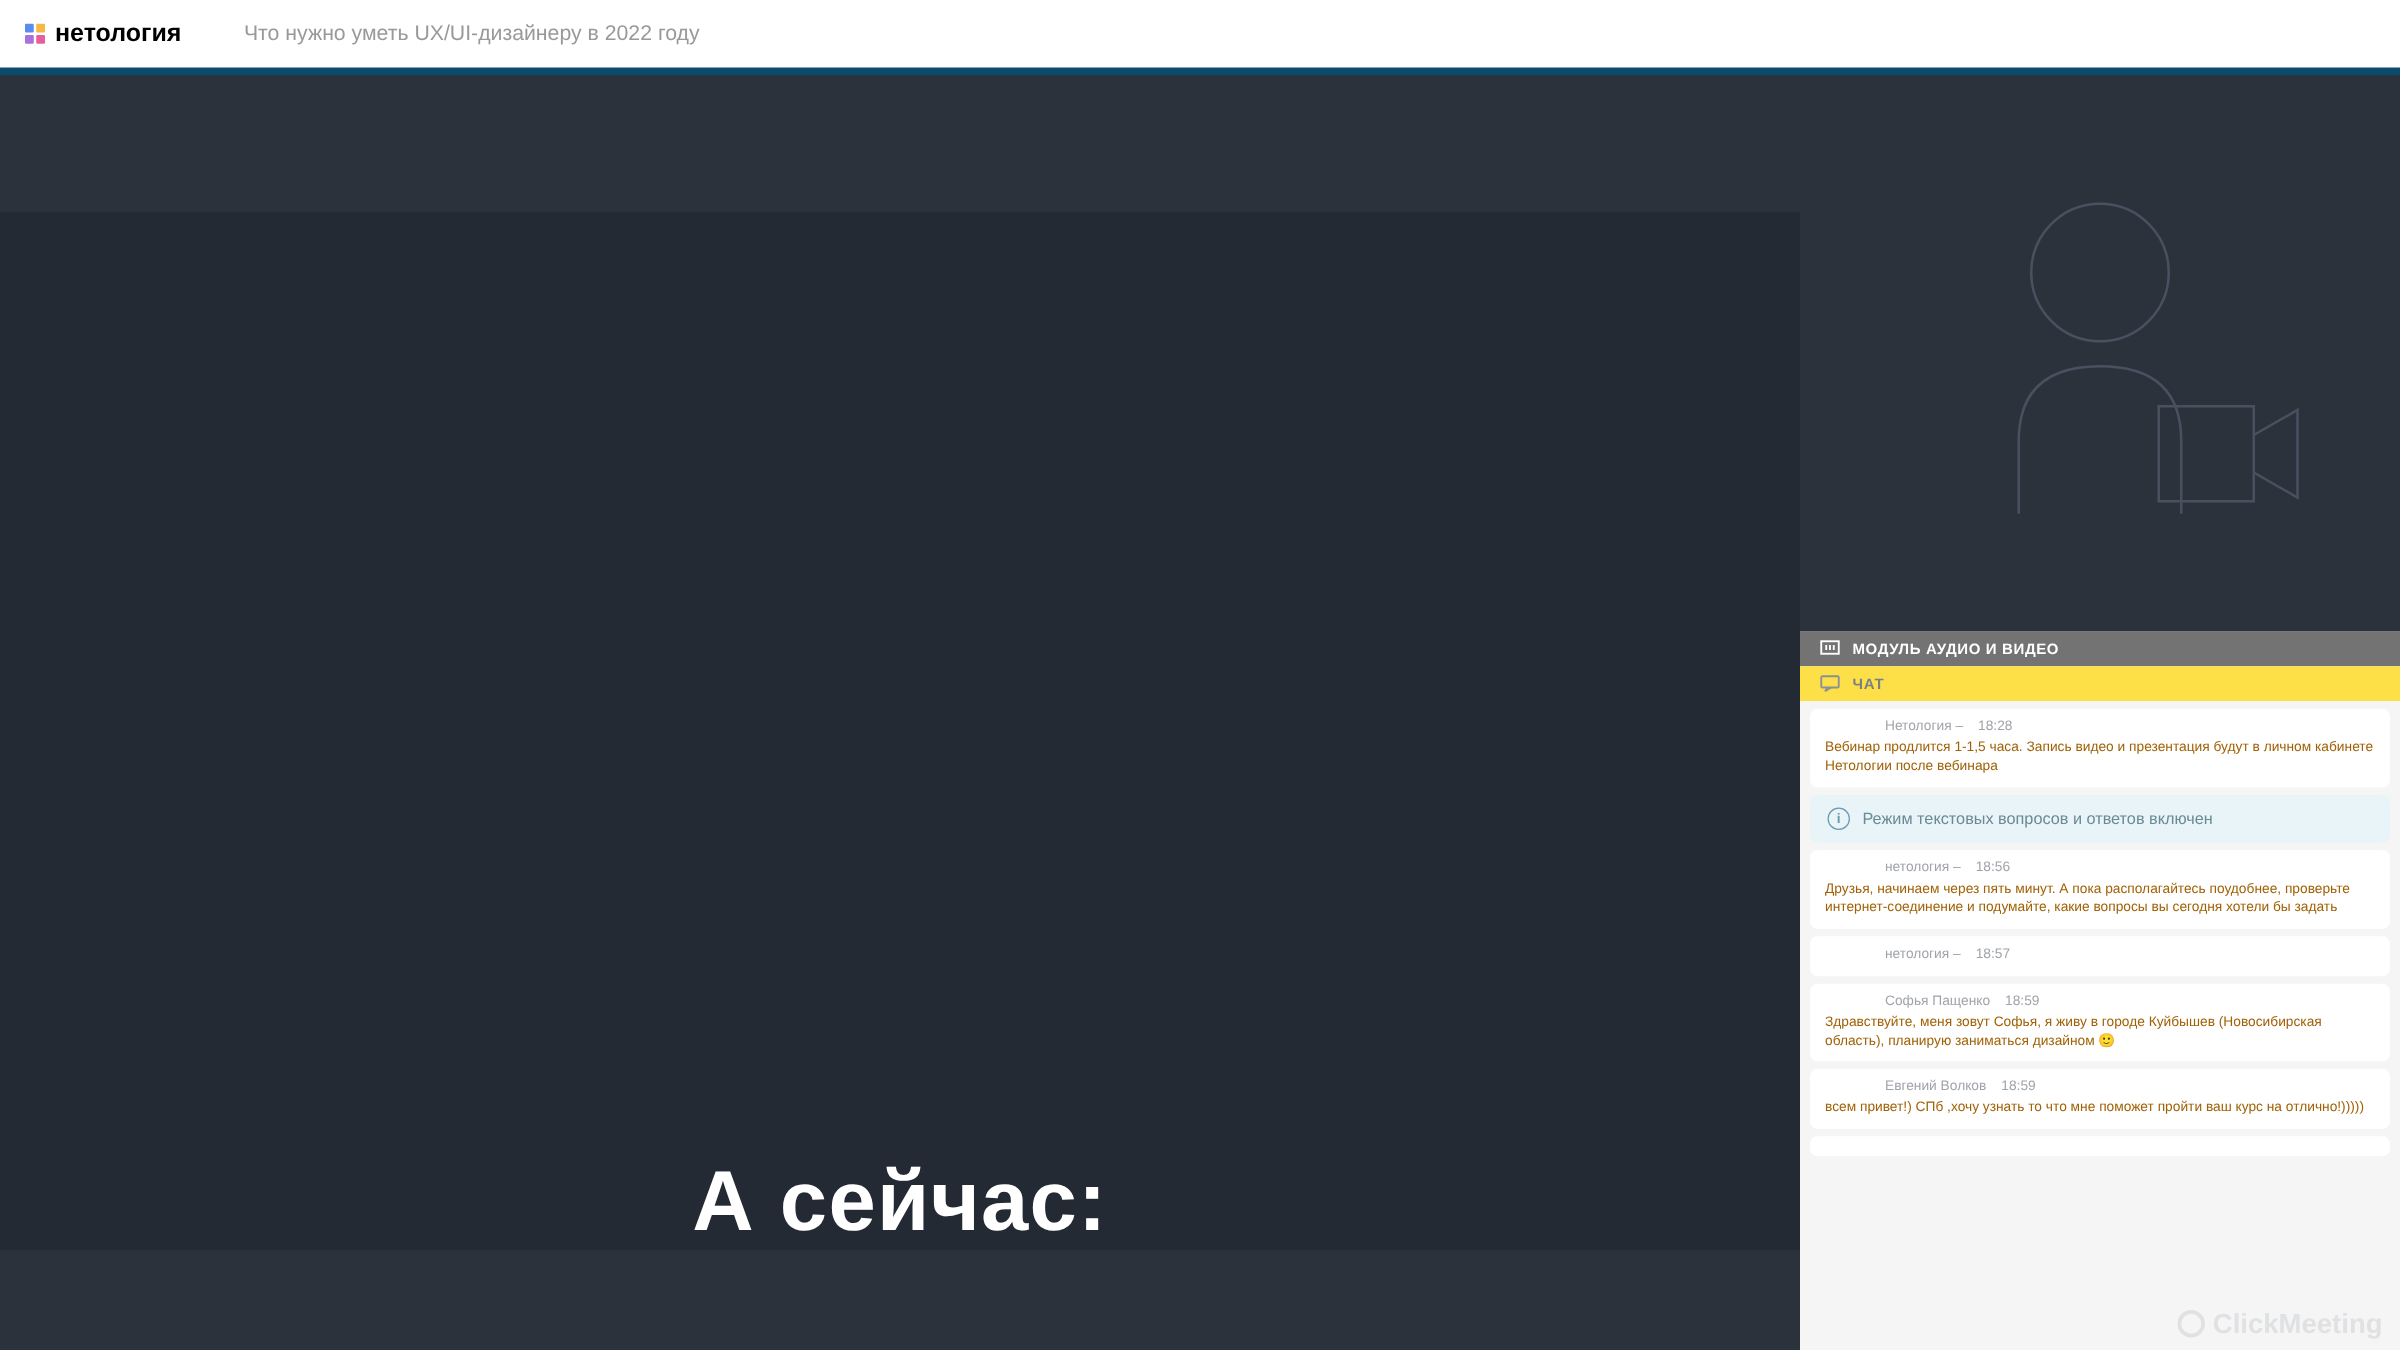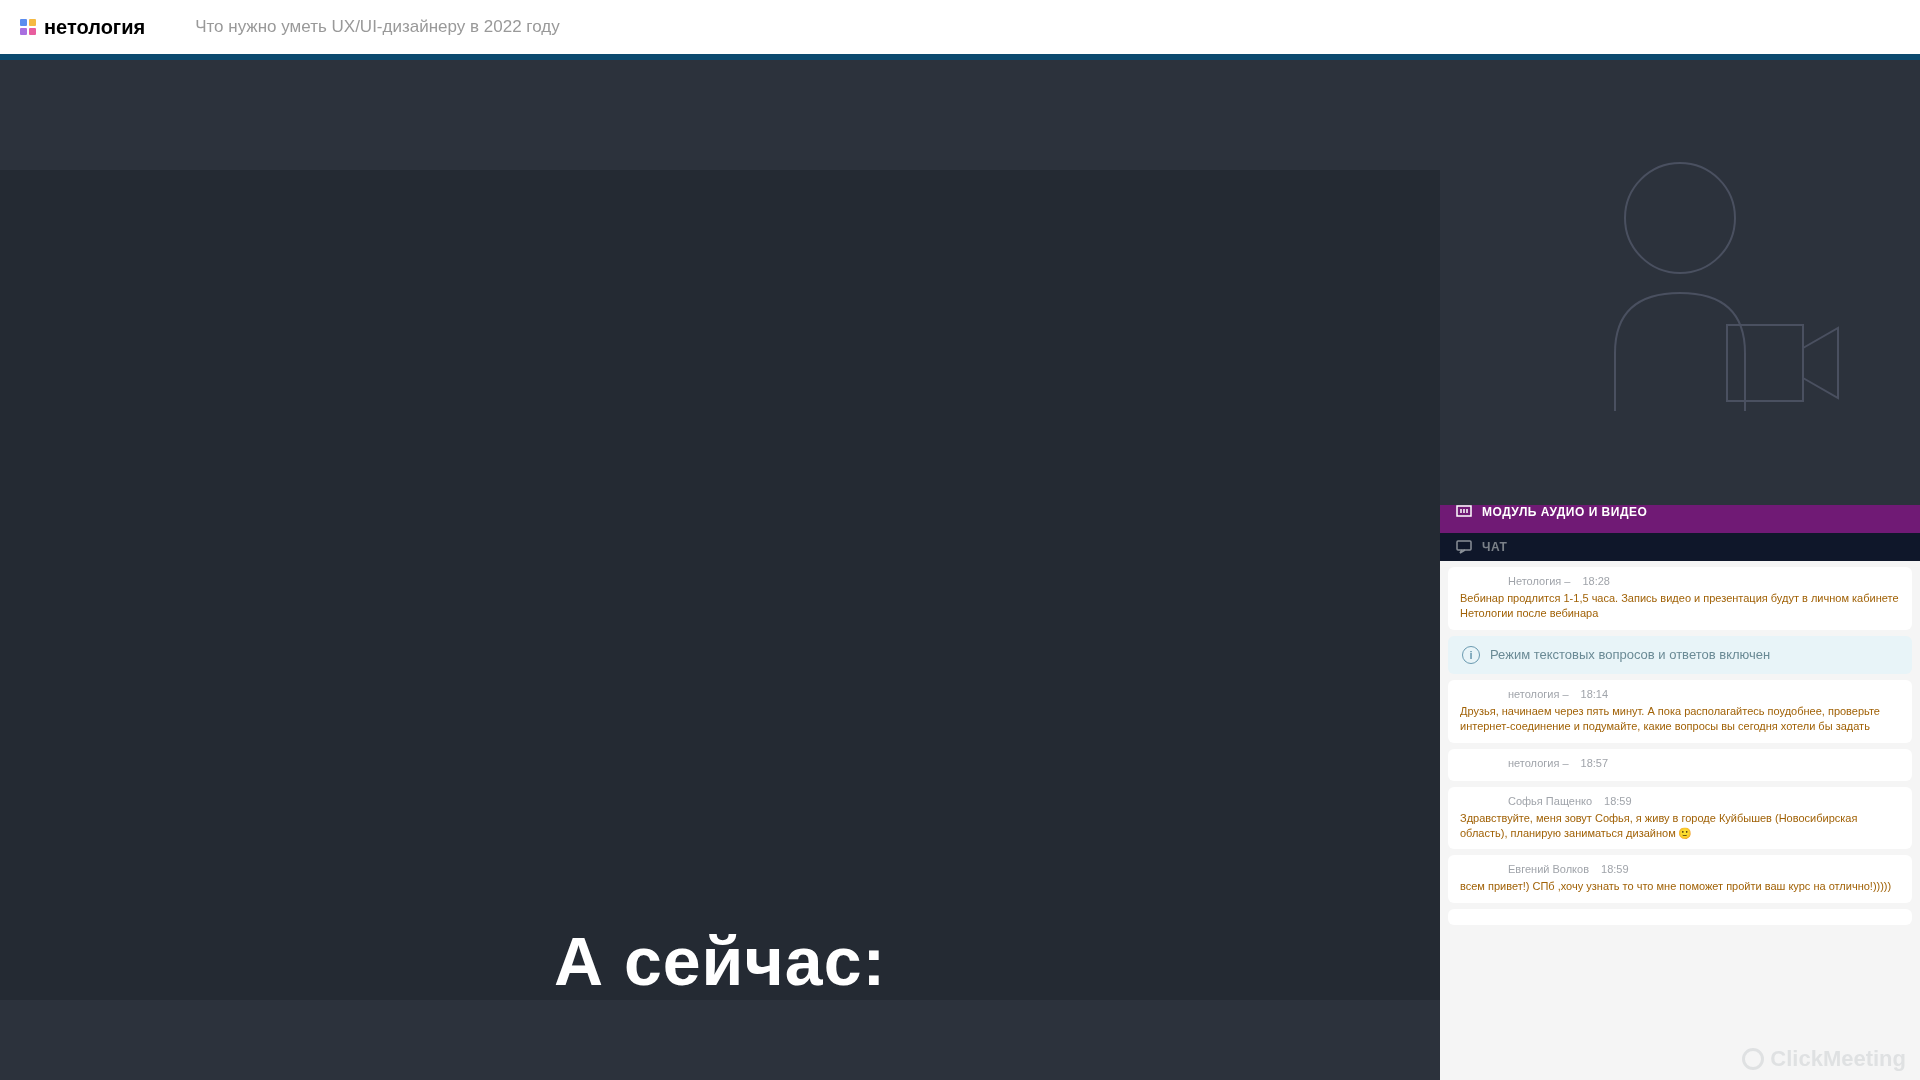--- a/index.html
+++ b/index.html
@@ -106,34 +106,35 @@
 }
 .camera-icon {
   position: absolute;
   bottom: 10px;
   right: -70px;
 }
 
 
 .module-bar {
   height: 28px;
-  background: #701a75;
-  display: flex;
+  background: #737373;
+  display: flex;
+  align-items: center;
   padding: 0 16px;
   gap: 10px;
   color: #fff;
   font-size: 12px;
   font-weight: 600;
   letter-spacing: 0.5px;
 }
 
 
 .chat-header {
   height: 28px;
-  background: #0f172a;
+  background: #fde047;
   display: flex;
   align-items: center;
   padding: 0 16px;
   gap: 10px;
   color: #7a8088;
   font-size: 12px;
   font-weight: 600;
   letter-spacing: 0.5px;
 }
 
@@ -287,21 +288,21 @@
       </div>
 
       <div class="chat-notice">
         <div class="info-icon">i</div>
         <div class="chat-notice-text">Режим текстовых вопросов и ответов включен</div>
       </div>
 
       <div class="chat-msg">
         <div class="chat-msg-header">
           <span class="chat-msg-author">нетология –</span>
-          <span class="chat-msg-time">18:14</span>
+          <span class="chat-msg-time">18:56</span>
         </div>
         <div class="chat-msg-text">Друзья, начинаем через пять минут. А пока располагайтесь поудобнее, проверьте интернет-соединение и подумайте, какие вопросы вы сегодня хотели бы задать</div>
       </div>
 
       <div class="chat-msg">
         <div class="chat-msg-header">
           <span class="chat-msg-author">нетология –</span>
           <span class="chat-msg-time">18:57</span>
         </div>
       </div>

